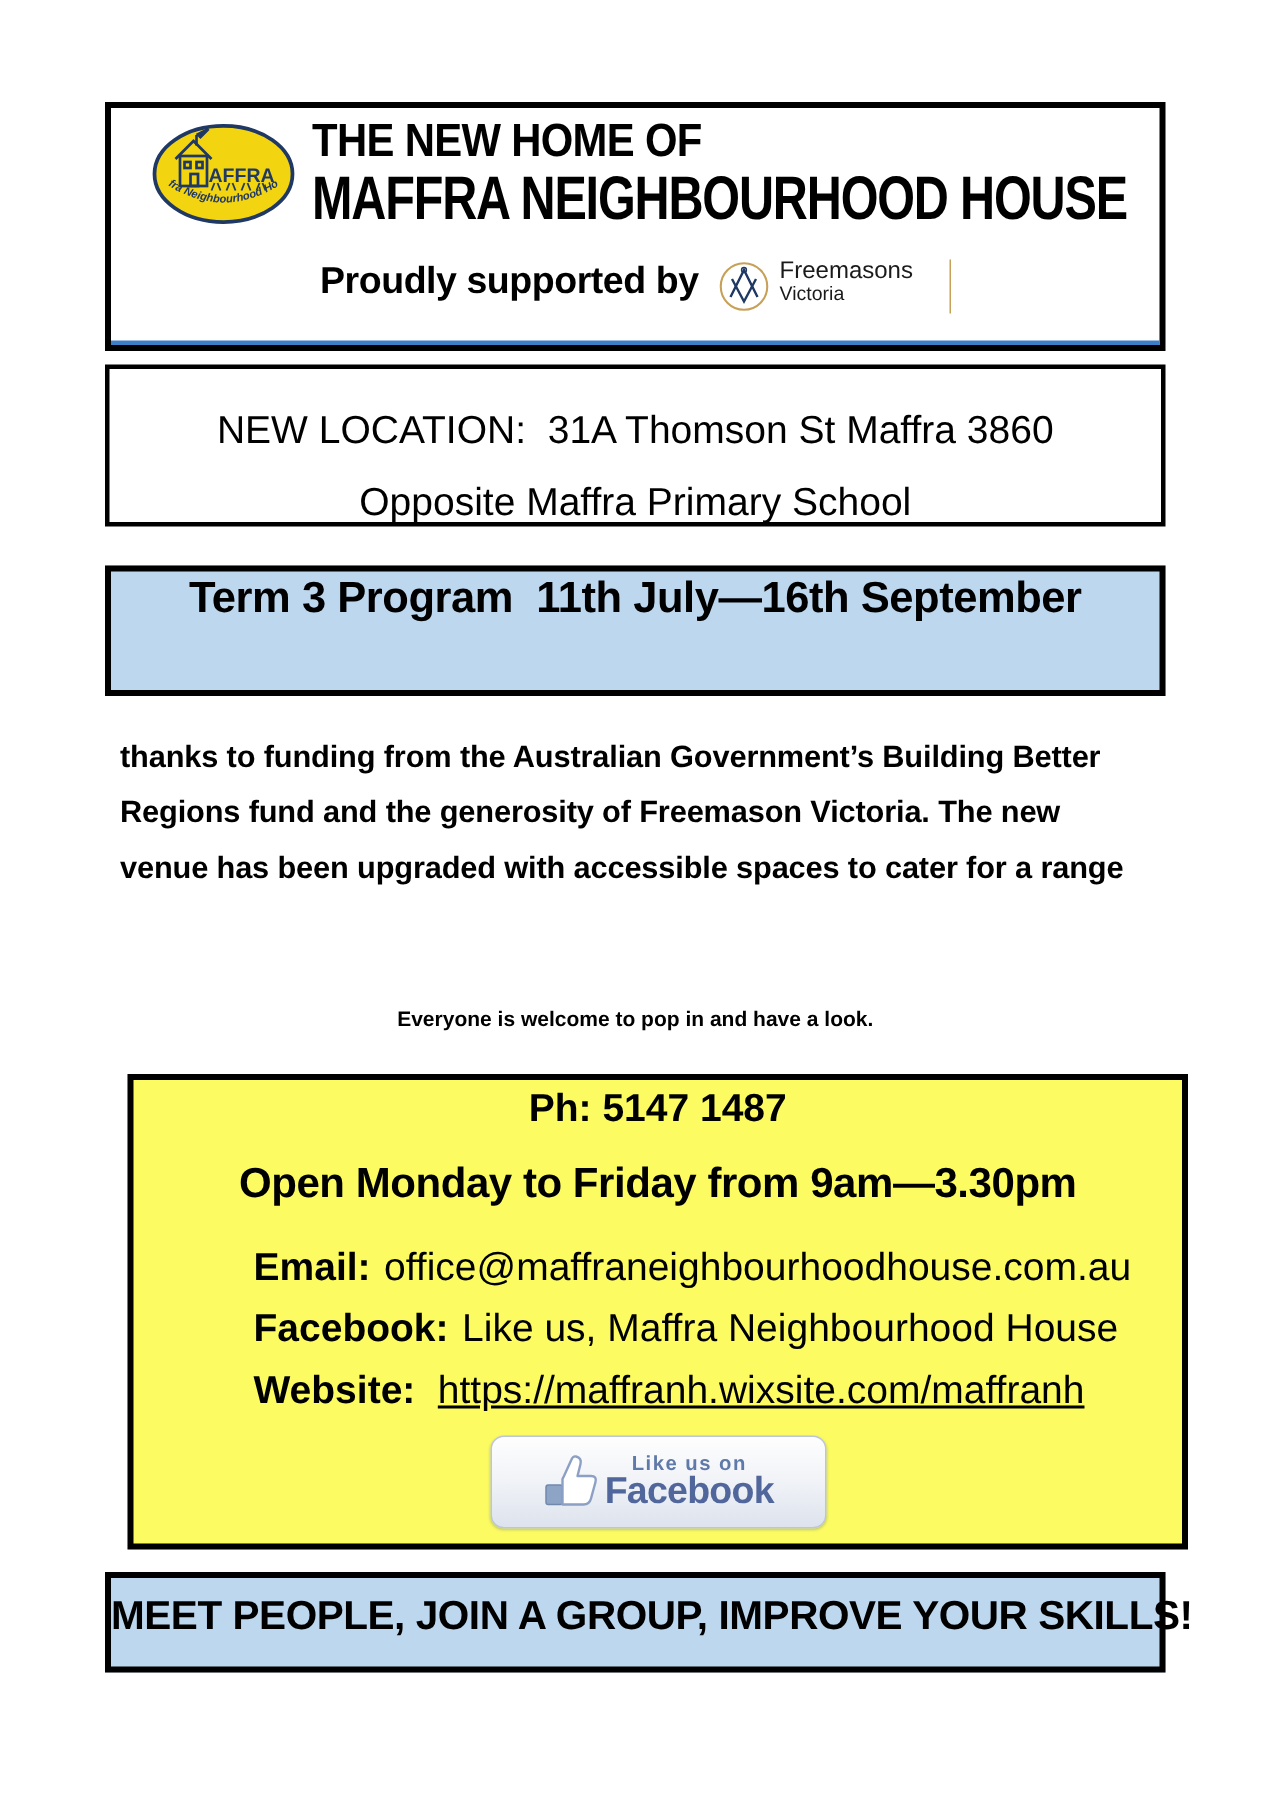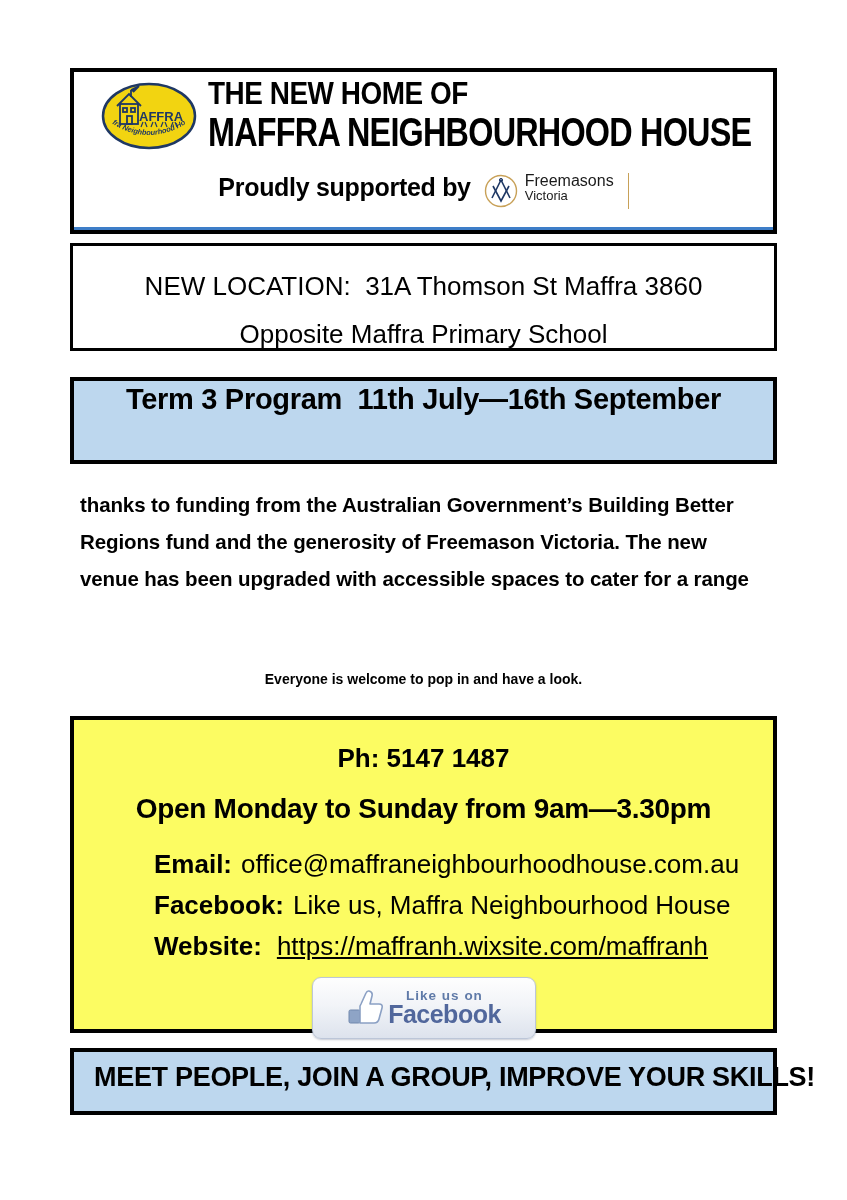--- a/index.html
+++ b/index.html
@@ -46,21 +46,21 @@
     display: flex; justify-content: center;
     margin-top: 20px;
   }
   .supported-label {
     font-size: 25px; font-weight: bold; letter-spacing: -0.3px;
     margin-right: 12px;
   }
   .fm-icon { flex: 0 0 auto; margin-right: 6px; }
   .fm-text {
     font-size: 15px; line-height: 1.0; color: #1a1a1a;
-    border-right: 1px solid #C8A158; padding-right: 14px;
+    border-right: 1px solid #C8A158; padding-right: 24px;
   }
   .fm-text .fm1 { font-size: 16px; }
   .fm-text .fm2 { font-size: 13px; }
   .header-blueline {
     position: absolute; left: 0; right: 0; bottom: 0;
     height: 3px; background: #3E7EC8;
   }
 
   
   .location-box {
@@ -97,21 +97,22 @@
     position: absolute; top: 661px; left: 70px; width: 707px;
     text-align: center;
     font-size: 14px; font-weight: bold; line-height: 37px;
   }
 
   
   .contact-box {
     top: 716px; height: 317px;
     border: 4px solid #000000;
     background: #FCFC62;
-    padding-top: 23px;
+    padding-top: 3px;
+    margin-left: 15px;
   }
   .phone-line {
     text-align: center; font-size: 26px; font-weight: bold;
     margin-bottom: 19px;
   }
   .hours-line {
     text-align: center; font-size: 28px; font-weight: bold;
     margin-bottom: 19px; letter-spacing: -0.3px;
   }
   .contact-lines { padding-left: 80px; }
@@ -138,21 +139,20 @@
     font-size: 25px; font-weight: bold; color: #51679c; letter-spacing: -0.5px;
   }
 
   
   .footer-banner {
     top: 1048px; height: 67px;
     border: 4px solid #000000;
     background: #BDD7EE;
     text-align: left;
     padding-top: 10px;
-    padding-left: 20px;
   }
   .footer-text {
     font-size: 27px; font-weight: bold; letter-spacing: -0.3px; white-space: nowrap;
   }
 </style>
 </head>
 <body>
 
 <div class="page">
 
@@ -221,21 +221,21 @@
 
   <div class="intro">
     <div class="intro-line">thanks to funding from the Australian Government’s Building Better</div>
     <div class="intro-line">Regions fund and the generosity of Freemason Victoria. The new</div>
     <div class="intro-line">venue has been upgraded with accessible spaces to cater for a range</div>
   </div>
   <div class="welcome-line">Everyone is welcome to pop in and have a look.</div>
 
   <div class="box contact-box">
     <div class="phone-line">Ph: 5147 1487</div>
-    <div class="hours-line">Open Monday to Sunday from 9am—3.30pm</div>
+    <div class="hours-line">Open Monday to Friday from 9am—3.30pm</div>
     <div class="contact-lines">
       <div class="contact-line">
         <span class="label">Email:</span><span class="value">office@maffraneighbourhoodhouse.com.au</span>
       </div>
       <div class="contact-line">
         <span class="label">Facebook:</span><span class="value">Like us, Maffra Neighbourhood House</span>
       </div>
       <div class="contact-line">
         <span class="label">Website:</span><a class="website-link" href="#">https://maffranh.wixsite.com/maffranh</a>
       </div>

